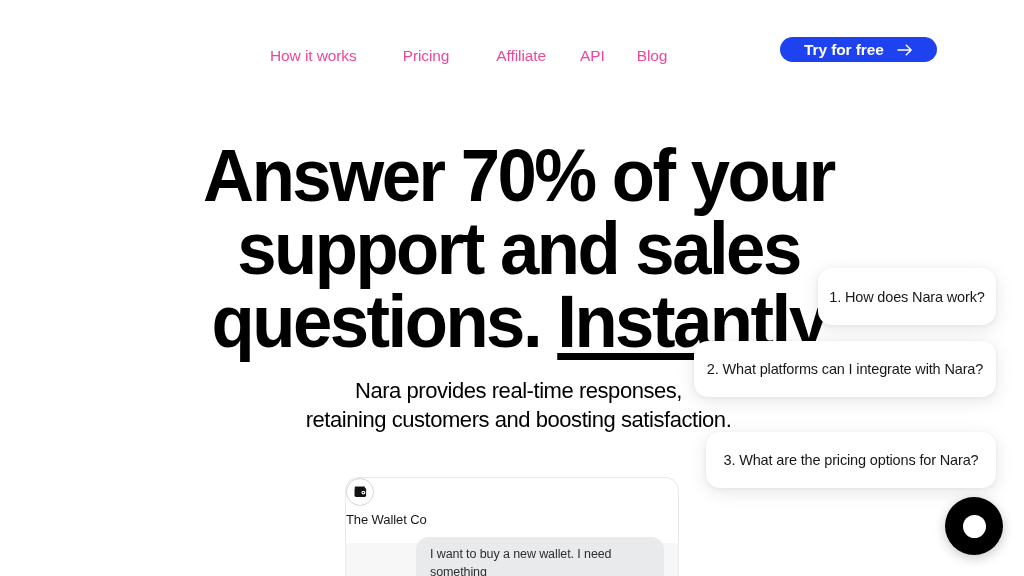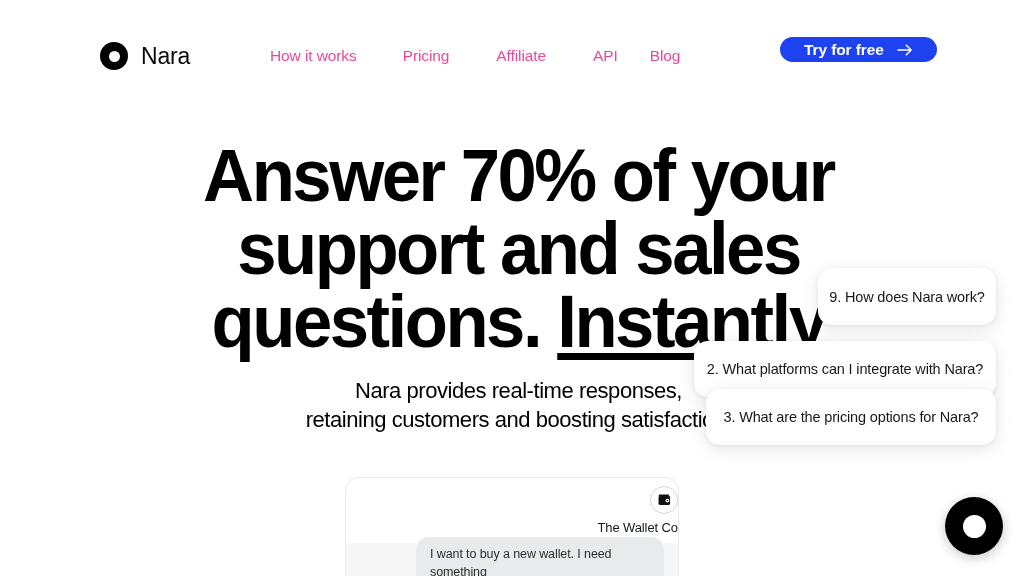--- a/index.html
+++ b/index.html
@@ -77,21 +77,21 @@
     font-size: 15.5px;
     font-weight: 500;
     color: #ec4899;
     letter-spacing: -0.1px;
     white-space: nowrap;
     cursor: pointer;
     text-decoration: none;
   }
   .nav-link:nth-child(1) { margin-right: 46px; }
   .nav-link:nth-child(2) { margin-right: 47px; }
-  .nav-link:nth-child(3) { margin-right: 47px; }
+  .nav-link:nth-child(3) { margin-right: 34px; }
   .nav-link:nth-child(4) { margin-right: 32px; }
 
   .cta-button {
     position: absolute;
     left: 780px;
     top: 37px;
     height: 25px;
     padding: 0 24px;
     border: none;
     border-radius: 22px;
@@ -165,43 +165,42 @@
     font-size: 14.5px;
     font-weight: 400;
     color: #16181b;
     letter-spacing: -0.15px;
     white-space: nowrap;
     cursor: pointer;
     z-index: 6;
   }
   .q-card-1 { left: 818px; top: 268px; width: 178px; height: 57px; }
   .q-card-2 { left: 694px; top: 341px; width: 302px; height: 56px; }
-  .q-card-3 { left: 706px; top: 389px; width: 290px; height: 56px; }
+  .q-card-3 { left: 706px; top: 432px; width: 290px; height: 56px; }
 
   
   .chat-widget {
     position: absolute;
     left: 345px;
     top: 477px;
     width: 334px;
     height: 110px;
     z-index: 4;
   }
 
   .chat-header {
     width: 334px;
     height: 66px;
     background: #ffffff;
     border: 1px solid #e9eaec;
     border-bottom: none;
     border-radius: 14px 14px 0 0;
     display: flex;
     flex-direction: column;
-    align-items: flex-end;
-    padding-top: 8px;
+    align-items: flex-start;
   }
 
   .chat-avatar {
     width: 28px;
     height: 28px;
     border-radius: 50%;
     border: 1px solid #d2d4d8;
     display: flex;
     align-items: center;
     justify-content: center;
@@ -265,24 +264,20 @@
     background: #ffffff;
   }
 </style>
 </head>
 <body>
 
 <div class="page">
 
   <nav class="navbar">
 
-    <div class="brand">
-      <span class="brand-mark"></span>
-      <span class="brand-name">Nara</span>
-    </div>
 
     <div class="nav-links">
       <a class="nav-link">How it works</a>
       <a class="nav-link">Pricing</a>
       <a class="nav-link">Affiliate</a>
       <a class="nav-link">API</a>
       <a class="nav-link">Blog</a>
     </div>
 
     <button class="cta-button">
@@ -302,21 +297,21 @@
       <span class="line"><span>questions. </span><span class="hero-underline">Instantly</span></span>
     </h1>
 
     <p class="hero-sub">
       <span class="sline">Nara provides real-time responses,</span>
       <span class="sline">retaining customers and boosting satisfaction.</span>
     </p>
   </section>
 
   <div class="q-card q-card-1">
-    <span>9. How does Nara work?</span>
+    <span>1. How does Nara work?</span>
   </div>
   <div class="q-card q-card-2">
     <span>2. What platforms can I integrate with Nara?</span>
   </div>
   <div class="q-card q-card-3">
     <span>3. What are the pricing options for Nara?</span>
   </div>
 
   <div class="chat-widget">
     <div class="chat-header">

